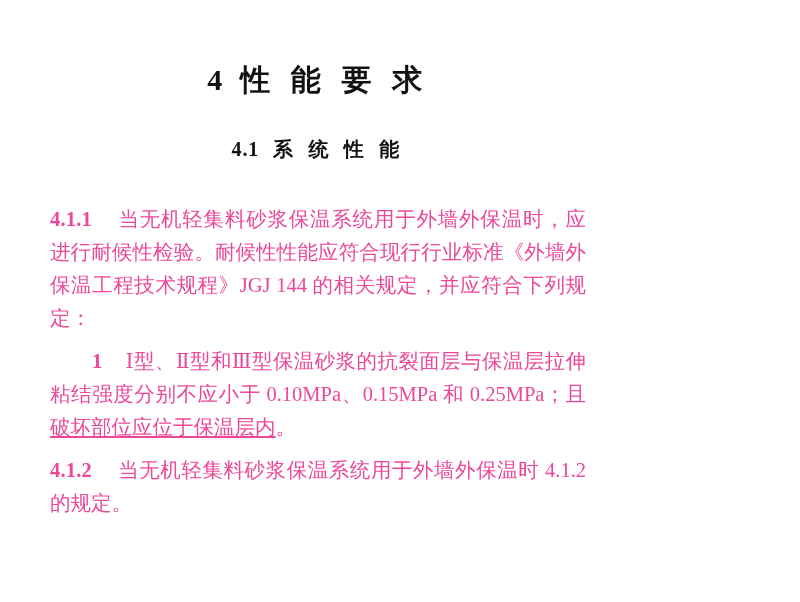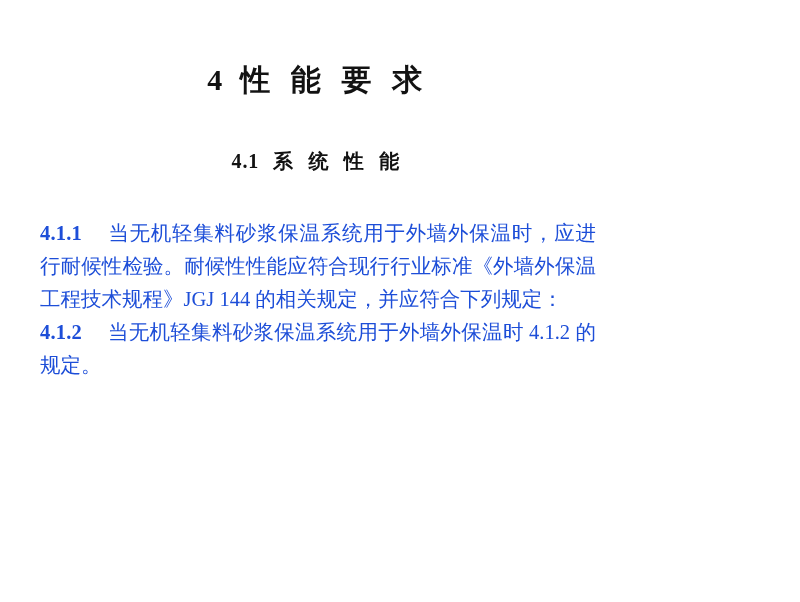--- a/index.html
+++ b/index.html
@@ -31,43 +31,43 @@
     letter-spacing: 0.22em;
     line-height: 1.2;
     color: #121212;
   }
   .chapter-title .num {
     letter-spacing: 0.05em;
     margin-right: 0.55em;
   }
   
   .section-title {
-    margin: 16px;
+    margin: 4px;
     padding-top: 34px;
     text-align: center;
     font-size: 20px;
     font-weight: bold;
     letter-spacing: 0.26em;
     color: #121212;
   }
   .section-title .num {
     letter-spacing: 0.04em;
     margin-right: 0.7em;
   }
   
   .body-wrap {
     padding-top: 26px;
   }
   p.para {
-    margin: 0;
+    margin: 10px;
     font-size: 20.5px;
     line-height: 1.61;
     text-align: justify;
     text-justify: inter-ideograph;
-    color: #1d4ed8;
+    color: #ec4899;
   }
   p.para.clause {
     text-indent: 0;
   }
   p.para.item {
     text-indent: 2.05em;
   }
   .label {
     font-weight: bold;
     letter-spacing: 0.02em;
@@ -104,20 +104,23 @@
   <h2 class="section-title">
     <span class="num latin">4.1</span><span>系 统 性 能</span>
   </h2>
 
   <div class="body-wrap">
 
     <p class="para clause">
       <span class="label latin">4.1.1</span><span class="label-gap"></span><span>当无机轻集料砂浆保温系统用于外墙外保温时，应进行耐候性检验。耐候性性能应符合现行行业标准《外墙外保温工程技术规程》JGJ 144 的相关规定，并应符合下列规定：</span>
     </p>
 
+    <p class="para item">
+      <span class="item-label latin">1</span><span class="item-gap"></span><span>Ⅰ型、Ⅱ型和Ⅲ型保温砂浆的抗裂面层与保温层拉伸粘结强度分别不应小于 0.10MPa、0.15MPa 和 0.25MPa；且</span><span class="underline-seg">破坏部位应位于保温层内</span><span>。</span>
+    </p>
 
 
     <p class="para clause">
       <span class="label latin">4.1.2</span><span class="label-gap"></span><span>当无机轻集料砂浆保温系统用于外墙外保温时 4.1.2 的规定。</span>
     </p>
 
   </div>
 </div>
 
 </body></html>

